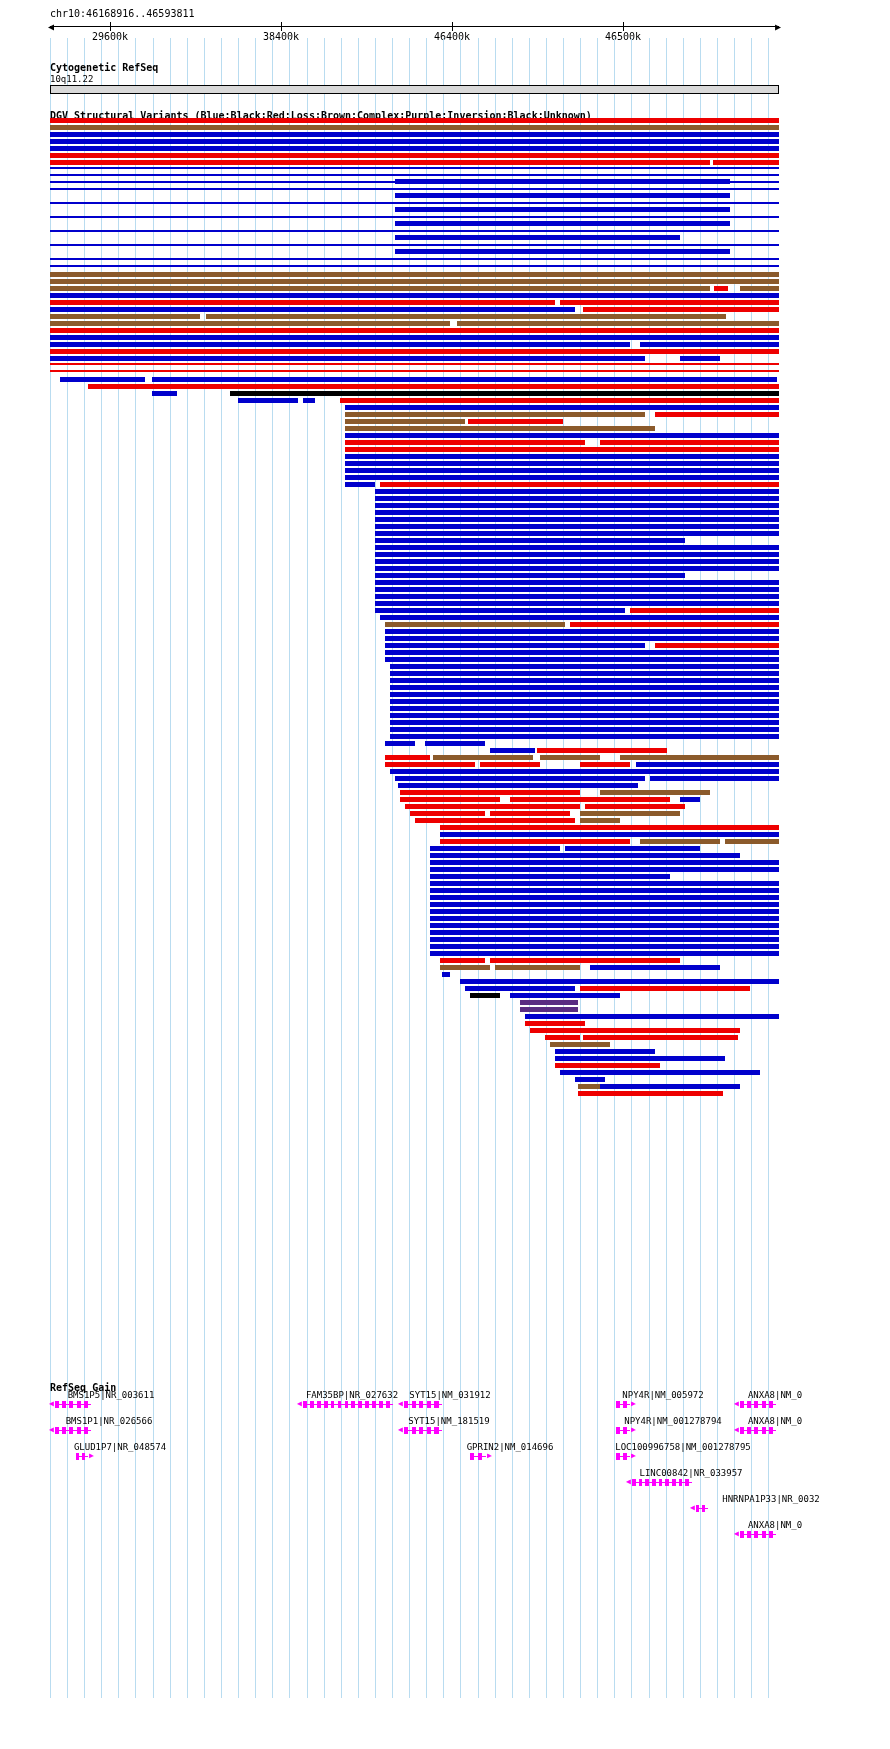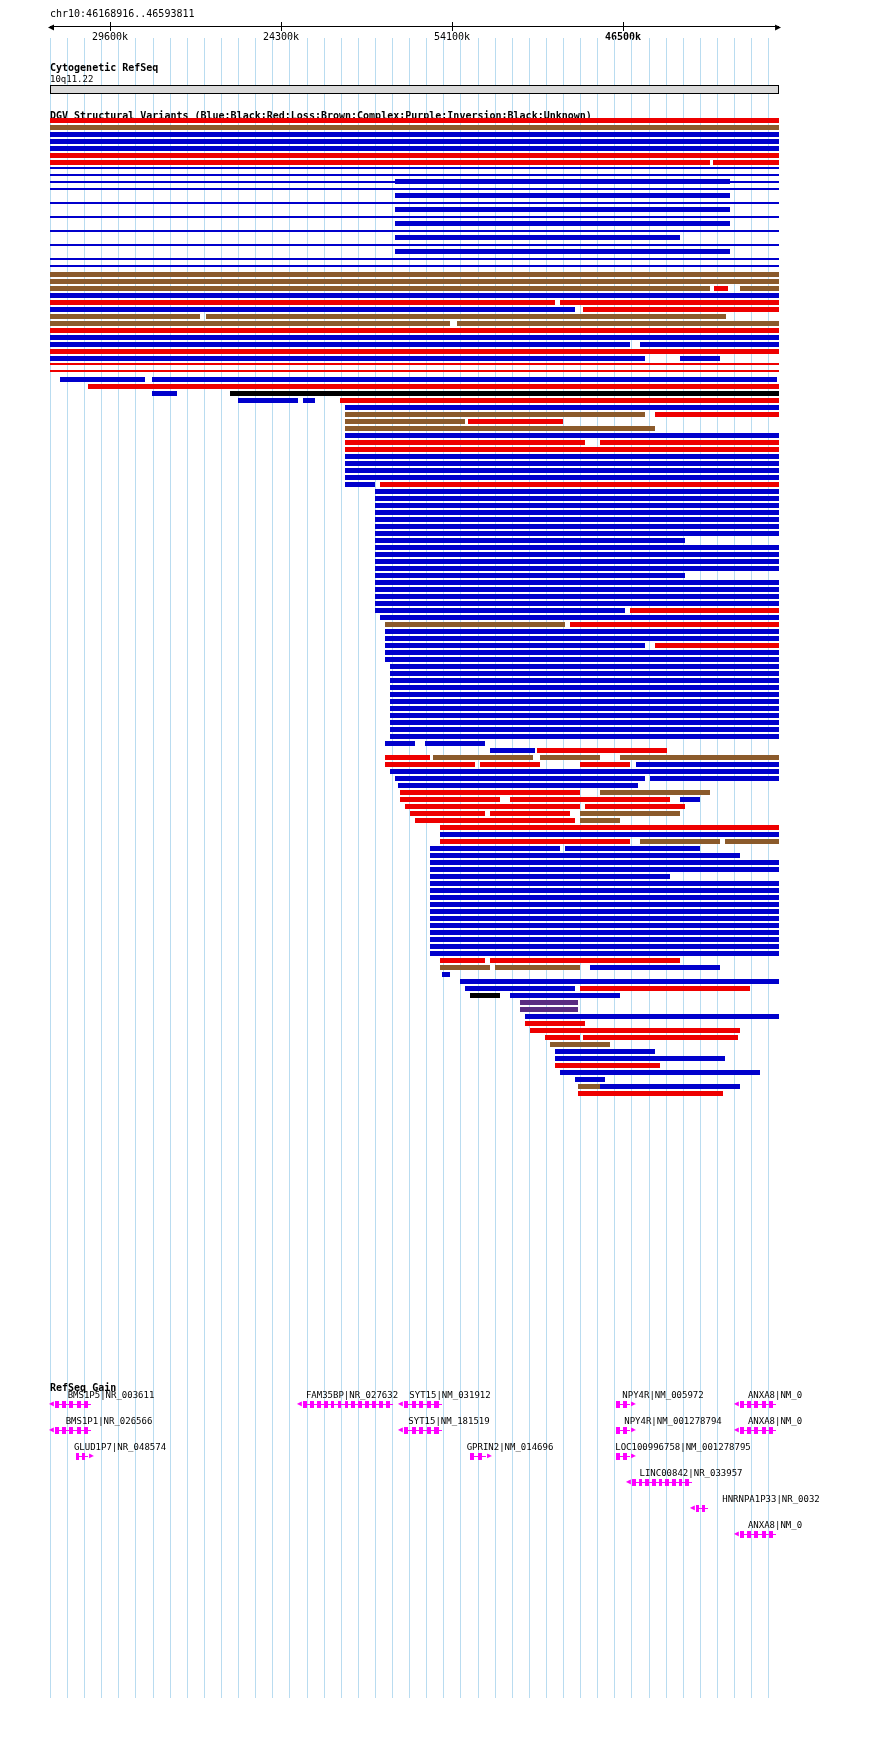--- a/index.html
+++ b/index.html
@@ -162,25 +162,25 @@
   <div class="pos-label">chr10:46168916..46593811</div>
 
   <div class="ruler">
     <div class="ruler-line"></div>
     <div class="ruler-arrow-l">◀</div>
     <div class="ruler-arrow-r">▶</div>
     <div id="ruler-ticks">
         <div class="tick" style="left: 60px;"></div>
         <div class="tick-label" style="left: 60px;">29600k</div>
         <div class="tick" style="left: 231px;"></div>
-        <div class="tick-label" style="left: 231px;">24300k</div>
+        <div class="tick-label" style="left: 231px;">38400k</div>
         <div class="tick" style="left: 402px;"></div>
-        <div class="tick-label" style="left: 402px;">54100k</div>
+        <div class="tick-label" style="left: 402px;">46400k</div>
         <div class="tick" style="left: 573px;"></div>
-        <div class="tick-label" style="left: 573px; font-weight: bold;">46500k</div>
+        <div class="tick-label" style="left: 573px;">46500k</div>
       </div>
   </div>
 
   <div class="guides" id="guides">
       <div class="guide" style="left: 50px;"></div>
       <div class="guide" style="left: 67px;"></div>
       <div class="guide" style="left: 84px;"></div>
       <div class="guide" style="left: 101px;"></div>
       <div class="guide" style="left: 118px;"></div>
       <div class="guide" style="left: 135px;"></div>

